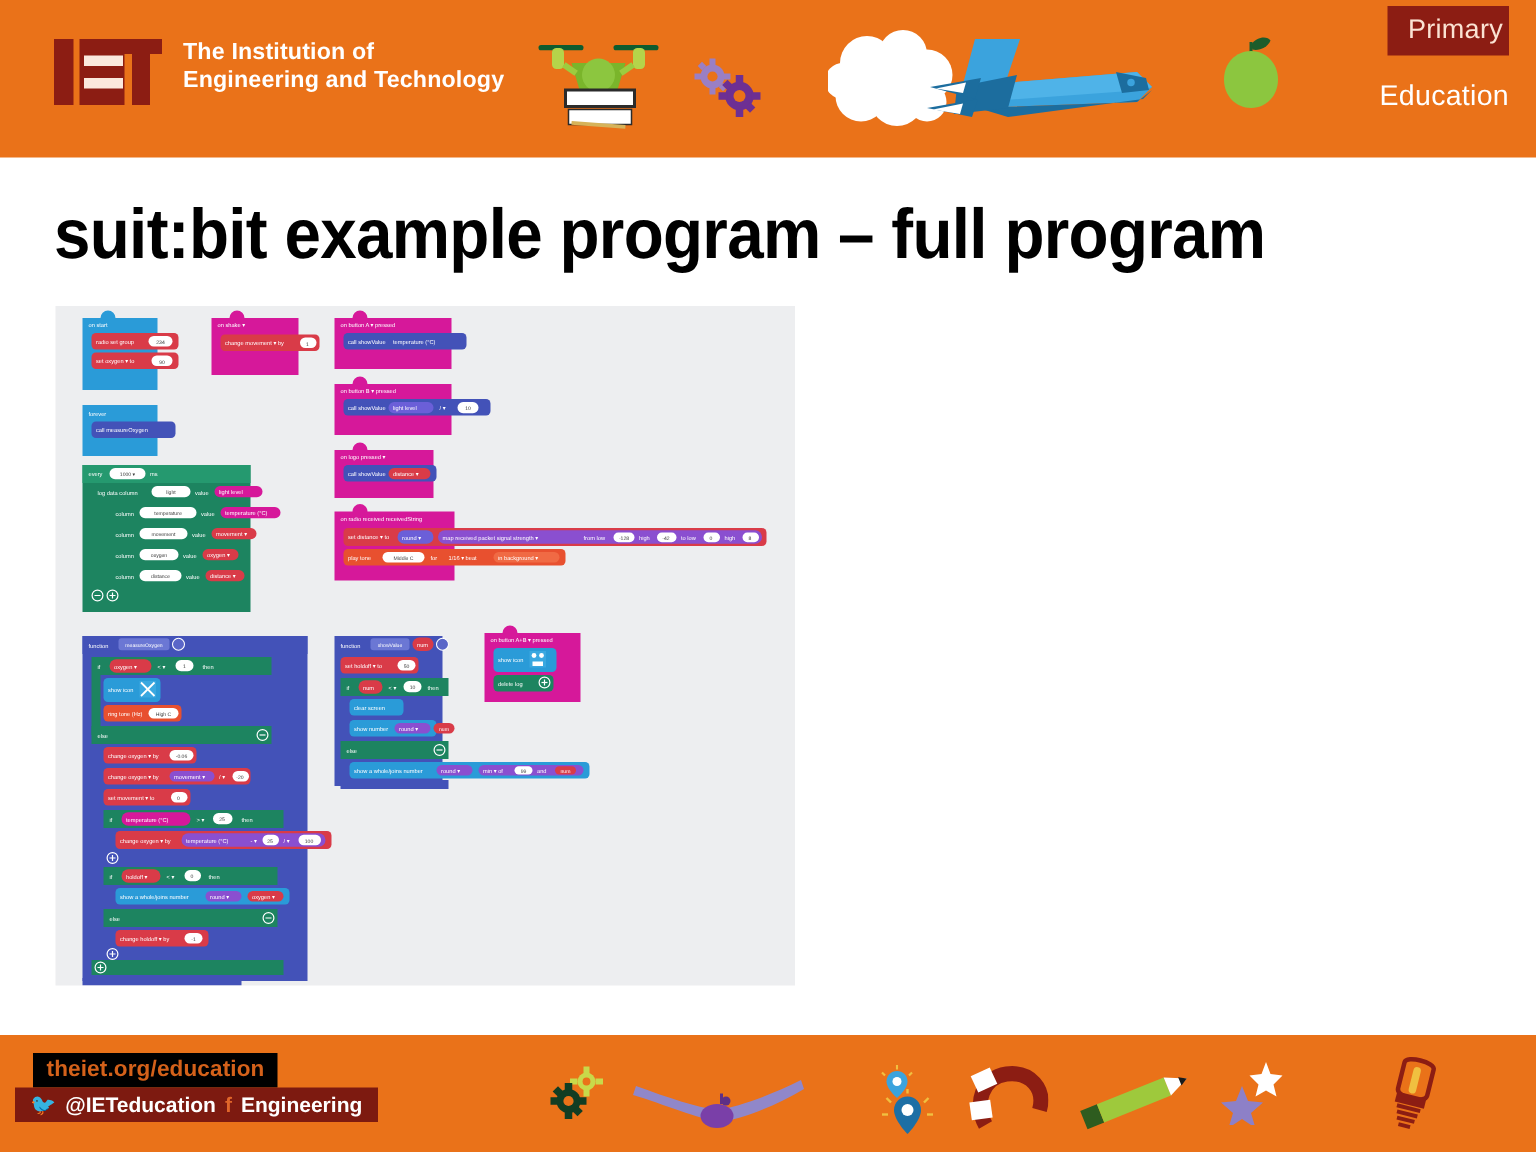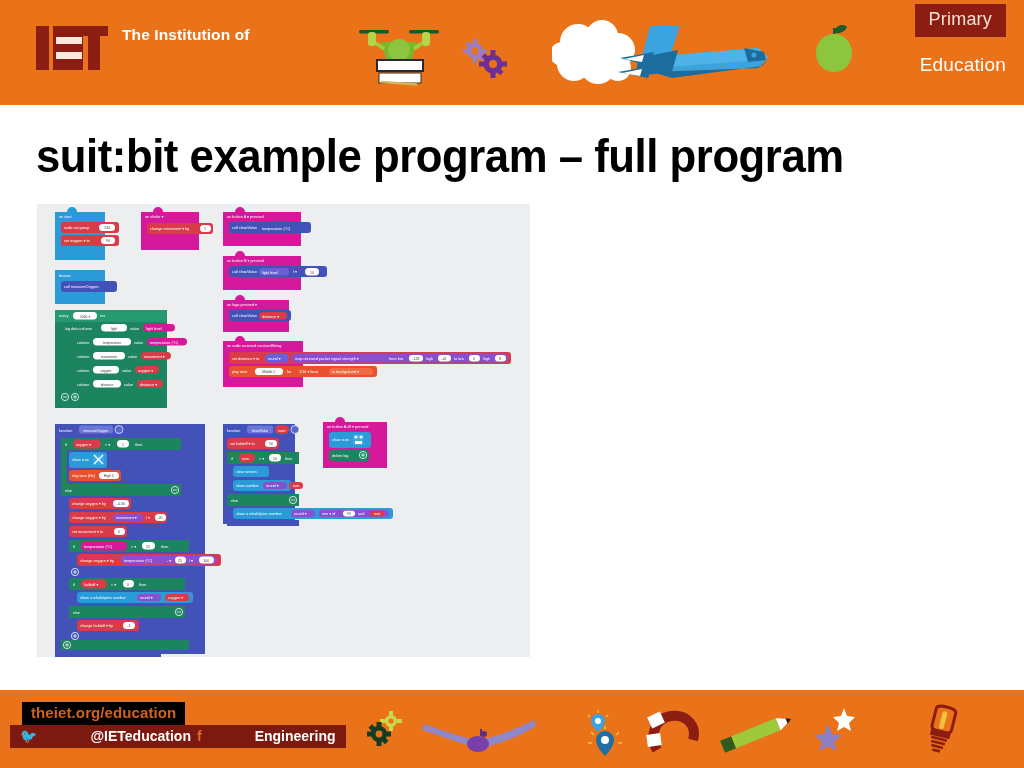--- a/index.html
+++ b/index.html
@@ -19,21 +19,21 @@
   .logo-mark .bar-i{position:absolute;left:0;top:0;width:13px;height:44px;background:#8c1d13;}
   .logo-mark .e-blk{position:absolute;left:17px;top:0;width:30px;height:44px;background:#8c1d13;}
   .logo-mark .e-s1{position:absolute;left:20px;top:11px;width:26px;height:7px;background:#fbe9dd;}
   .logo-mark .e-s2{position:absolute;left:20px;top:26px;width:26px;height:7px;background:#fbe9dd;}
   .logo-mark .t-top{position:absolute;left:44px;top:0;width:28px;height:10px;background:#8c1d13;}
   .logo-mark .t-stem{position:absolute;left:52px;top:0;width:12px;height:44px;background:#8c1d13;}
   .logo-text{margin-left:14px;color:#ffffff;font-size:15.5px;line-height:18.5px;font-weight:bold;letter-spacing:.1px;}
 
   .primary-box{
     position:absolute;right:18px;top:4px;background:#8c1d13;
-    padding:5px 14px 7px 14px;
+    padding:5px 4px 7px 14px;
   }
   .primary-box span{color:#fbe3d3;font-size:18px;font-weight:normal;letter-spacing:.2px;}
   .edu-text{position:absolute;right:18px;top:54px;color:#ffffff;font-size:19px;letter-spacing:.2px;text-align:right;}
 
   
   .art{position:absolute;}
   .drone{left:355px;top:18px;width:88px;height:72px;}
   .gears-h{left:462px;top:38px;width:46px;height:40px;}
   .cloud{left:552px;top:18px;width:92px;height:68px;}
   .shuttle{left:612px;top:22px;width:160px;height:64px;}
@@ -63,39 +63,40 @@
     position:absolute;left:22px;top:12px;background:#000000;
     padding:2px 9px 3px 9px;
   }
   .url-box span{color:#d4611a;font-size:15px;font-weight:bold;letter-spacing:.1px;}
   .social-box{
     position:absolute;left:10px;top:35px;background:#7d1a10;
     padding:3px 10px 4px 10px;display:flex;align-items:center;gap:6px;
   }
   .social-box .tw{color:#3bb0e0;font-size:14px;}
   .social-box .fb{color:#e0662a;font-size:14px;font-weight:bold;}
-  .social-box .hand{color:#ffffff;font-size:14px;font-weight:bold;margin-left:47px;}
+  .social-box .hand{color:#ffffff;font-size:14px;font-weight:bold;}
   .f-icn{position:absolute;}
 </style>
 </head>
 <body>
 
 <div class="header">
 
   <div class="logo-wrap">
     <div class="logo-mark">
       <div class="bar-i"></div>
       <div class="e-blk"></div>
       <div class="e-s1"></div>
       <div class="e-s2"></div>
       <div class="t-top"></div>
       <div class="t-stem"></div>
     </div>
     <div class="logo-text">
       <div>The Institution of</div>
+      <div>Engineering and Technology</div>
     </div>
   </div>
 
   <svg class="art drone" viewBox="0 0 88 72">
     <rect x="4" y="12" width="30" height="3.5" rx="1.7" fill="#0e5c2f"></rect>
     <rect x="54" y="12" width="30" height="3.5" rx="1.7" fill="#0e5c2f"></rect>
     <rect x="13" y="14" width="8" height="14" rx="3" fill="#b5d44a"></rect>
     <rect x="67" y="14" width="8" height="14" rx="3" fill="#b5d44a"></rect>
     <path d="M26 24 L62 24 L56 44 L32 44 Z" fill="#7ab52b"></path>
     <circle cx="44" cy="32" r="11" fill="#8cc63f"></circle>

